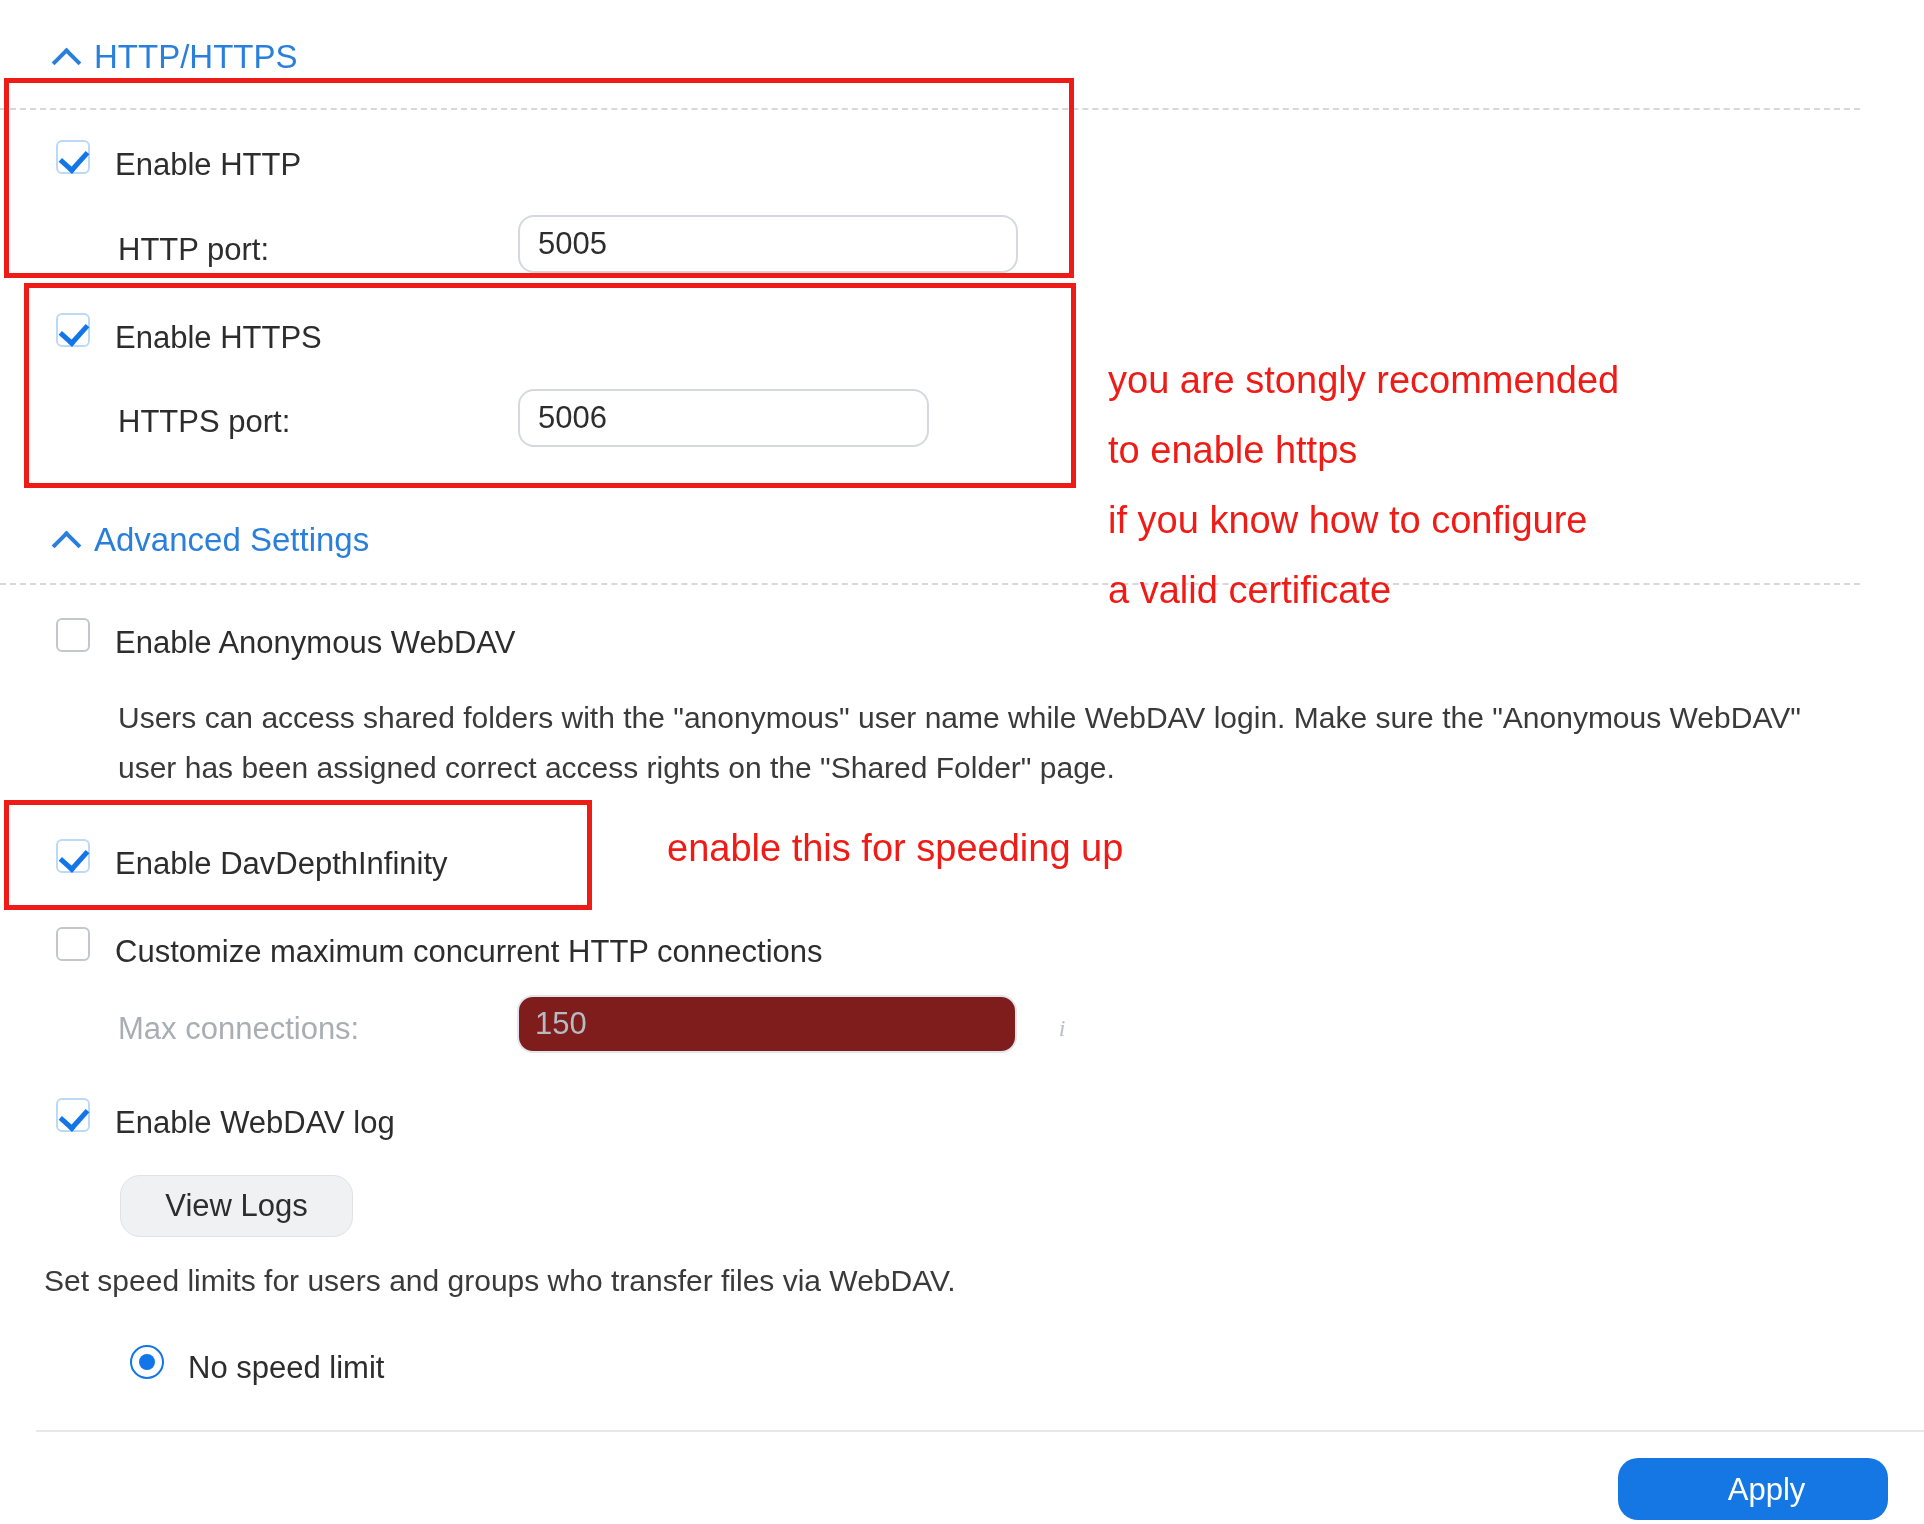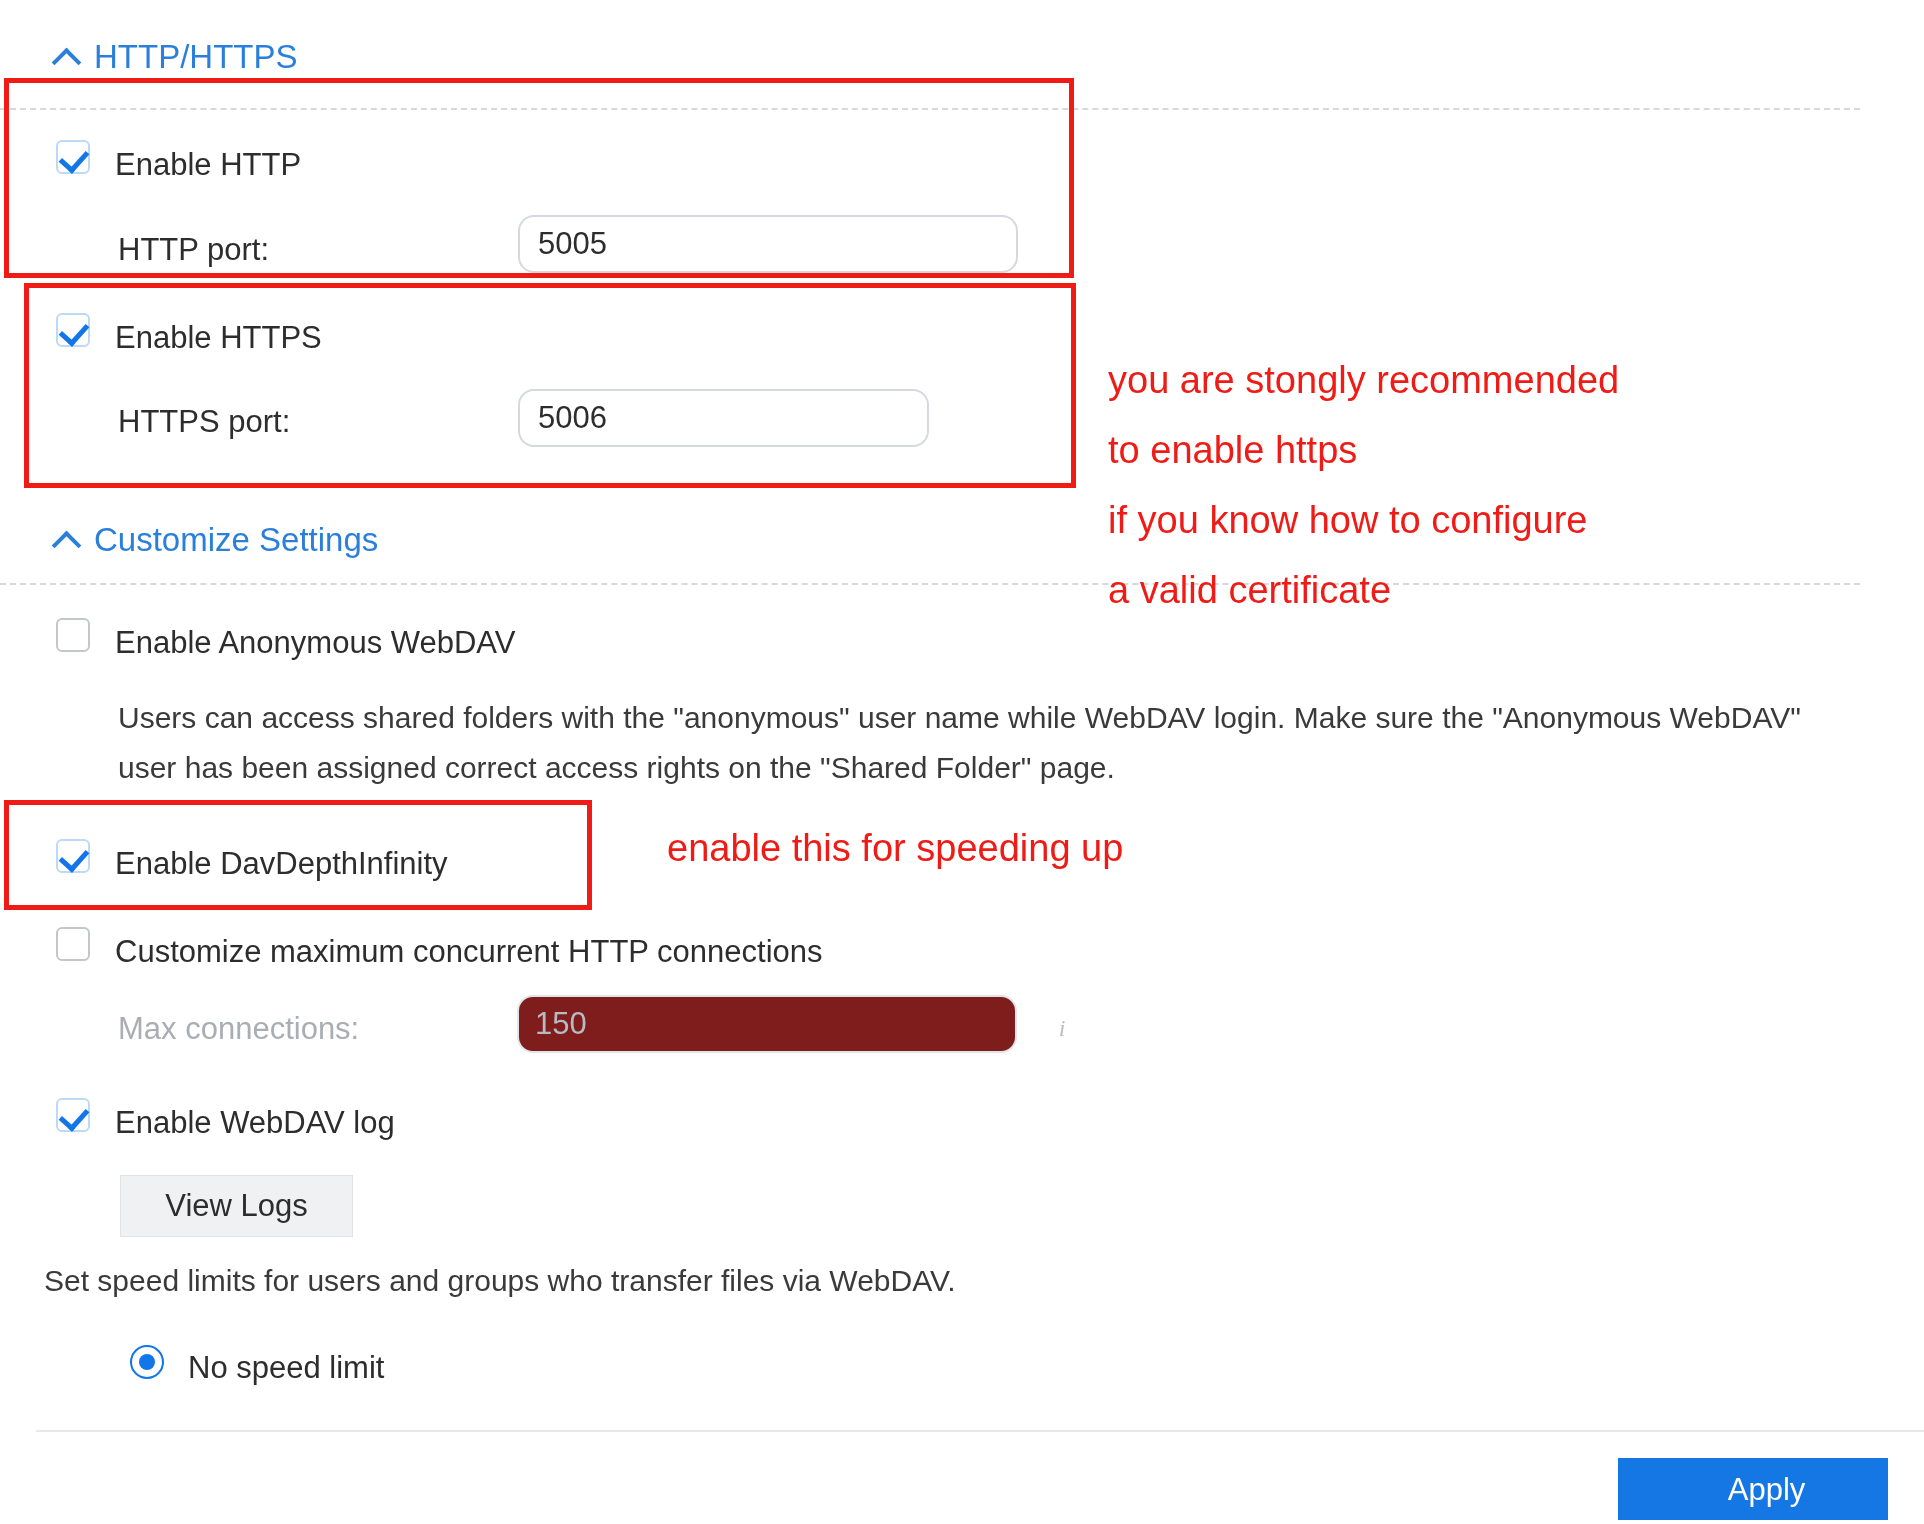--- a/index.html
+++ b/index.html
@@ -127,21 +127,21 @@
     font-size: 30px;
     color: #3a3a3a;
     line-height: 50px;
     width: 1720px;
   }
 
   
   .btn {
     position: absolute;
     box-sizing: border-box;
-    border-radius: 0;
+    border-radius: 20px;
     font-family: "Liberation Sans", sans-serif;
     font-size: 31px;
     text-align: center;
     cursor: pointer;
     border: 1px solid transparent;
   }
   .btn-light {
     background: #f0f1f3;
     color: #2d2d2d;
     border: 1px solid #e0e2e5;
@@ -211,21 +211,21 @@
   <input class="field" style="left: 518px; top: 215px; width: 500px;" value="5005">
 
   <div class="cb checked" style="left:56px; top:313px;"></div>
   <div class="lbl" style="left:115px; top:320px;">Enable HTTPS</div>
 
   <div class="lbl" style="left:118px; top:404px;">HTTPS port:</div>
   <input class="field" style="left: 518px; top: 389px; width: 411px;" value="5006">
 
   <div class="section-header" style="left:54px; top:521px;">
     <span class="chevron"></span>
-    <span>Customize Settings</span>
+    <span>Advanced Settings</span>
   </div>
   <div class="divider" style="top:583px;"></div>
 
   <div class="cb" style="left:56px; top:618px;"></div>
   <div class="lbl" style="left:115px; top:625px;">Enable Anonymous WebDAV</div>
 
   <div class="para" style="left:118px; top:693px;">Users can access shared folders with the "anonymous" user name while WebDAV login. Make sure the "Anonymous WebDAV" user has been assigned correct access rights on the "Shared Folder" page.</div>
 
   <div class="cb checked" style="left:56px; top:839px;"></div>
   <div class="lbl" style="left:115px; top:846px;">Enable DavDepthInfinity</div>

